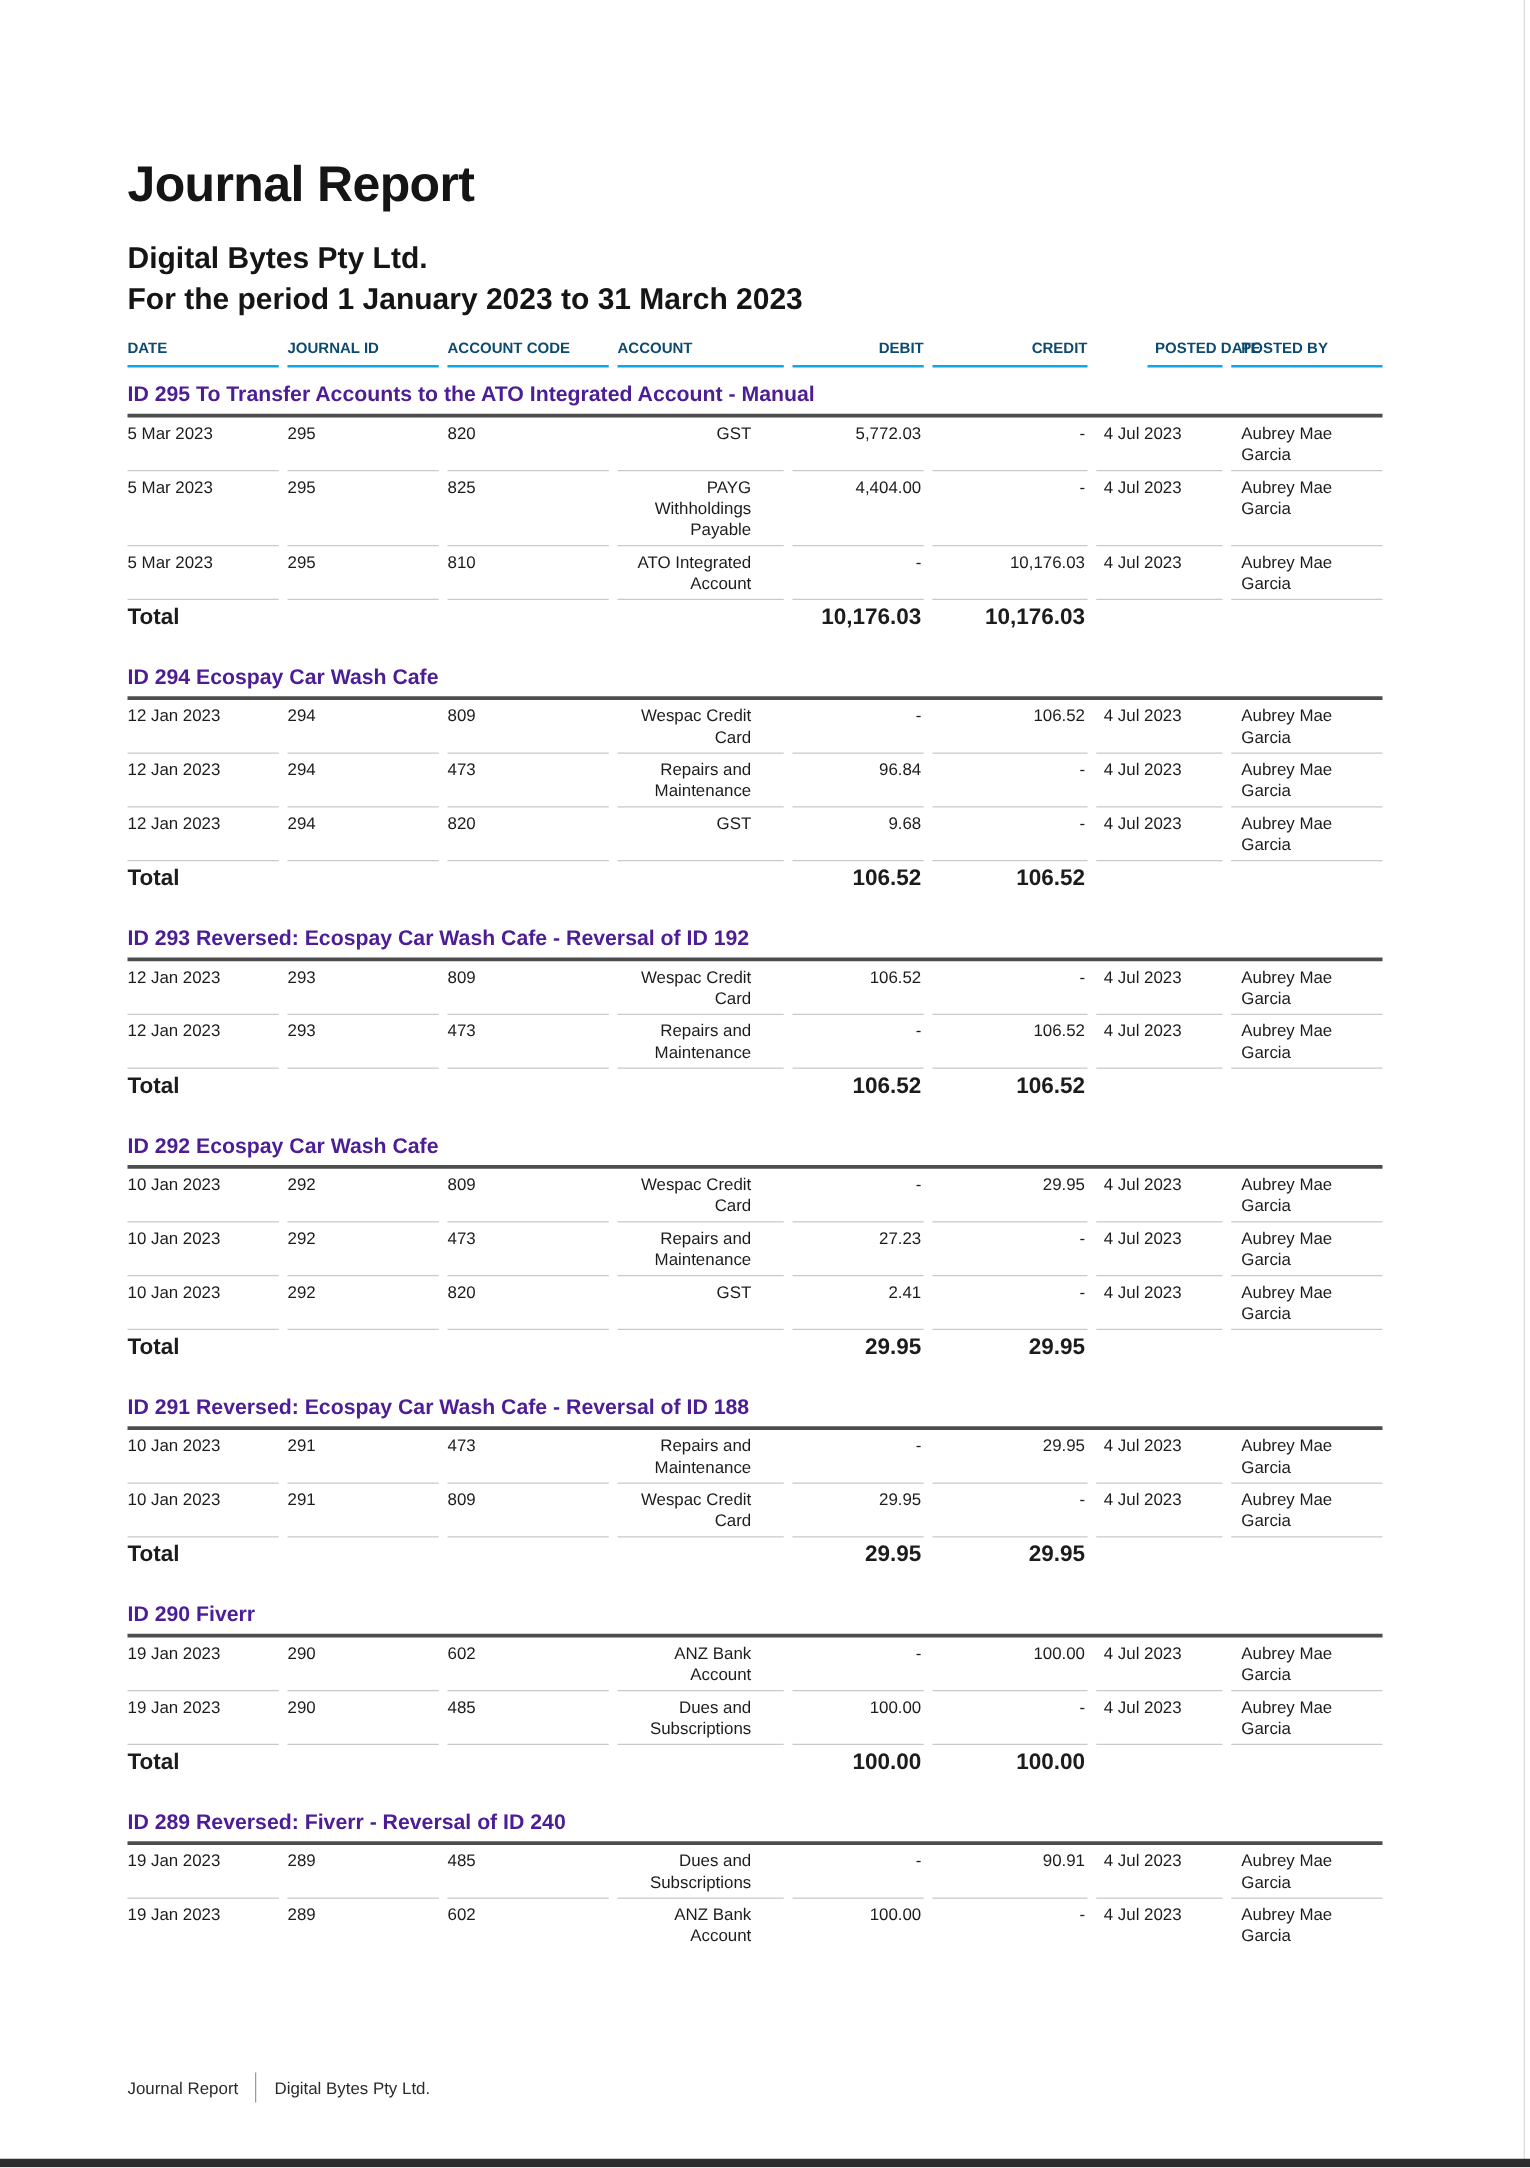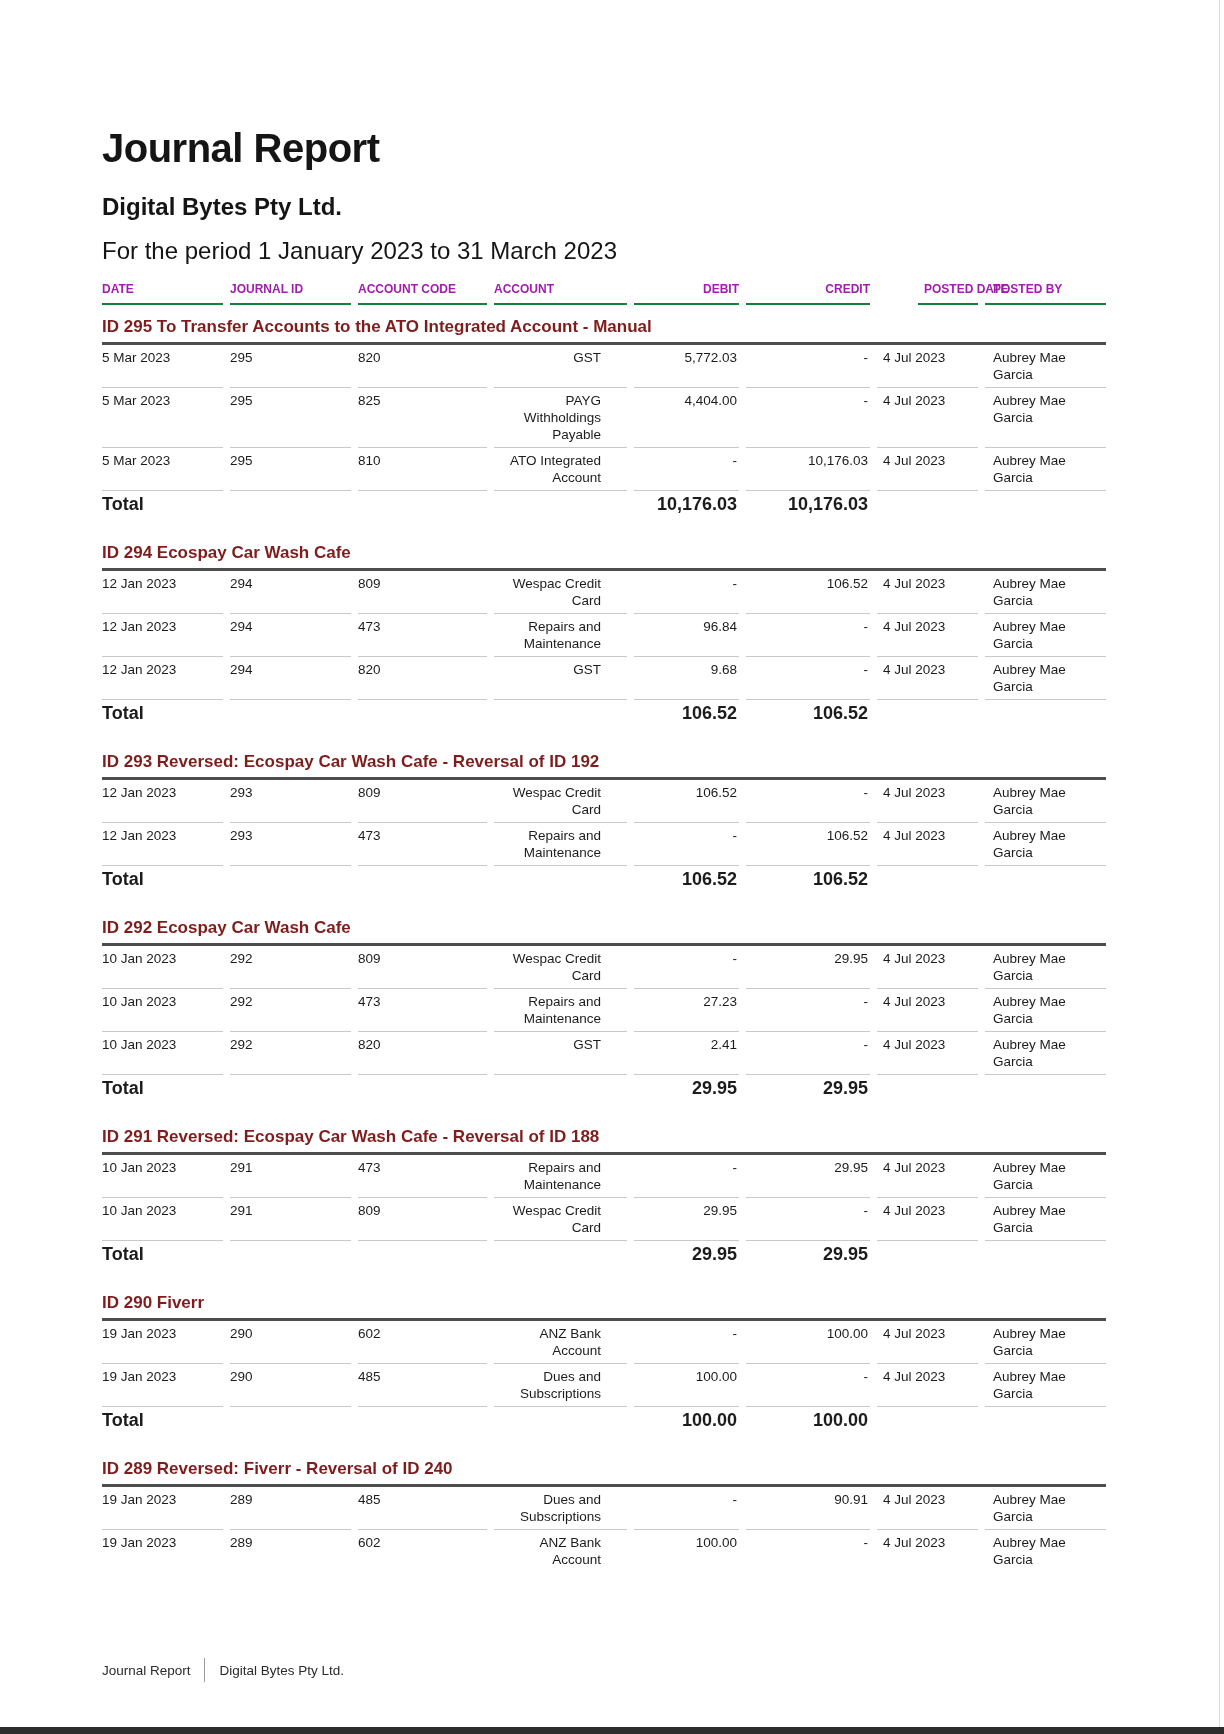--- a/index.html
+++ b/index.html
@@ -29,49 +29,49 @@
     letter-spacing: -0.5px;
     color: #151515;
   }
   .company {
     margin-top: 22px;
     font-size: 24px;
     font-weight: bold;
     color: #151515;
   }
   .period {
-    margin-top: 16px;
+    margin-top: 5px;
     font-size: 24px;
-    font-weight: normal;
+    font-weight: bold;
     color: #151515;
   }
 
   .grid {
     display: grid;
     grid-template-columns: 121px 121px 129px 133px 105px 124px 101px 121px;
     column-gap: 7px;
   }
   .header-row { margin-top: 13px; }
   .header-row .hcell {
     font-size: 12px;
     font-weight: bold;
-    color: #a21caf;
+    color: #0c4a6e;
     padding: 4px 0 7px 0;
-    border-bottom: 2px solid #15803d;
+    border-bottom: 2px solid #0ea5e9;
     white-space: nowrap;
   }
   .hcell.num { text-align: right; }
   .hcell.c7 { padding-left: 6px; margin-left: 41px; }
   .hcell.c8 { padding-left: 8px; }
 
   .sec-title {
     margin-top: 26px;
     font-size: 17px;
     font-weight: bold;
-    color: #7f1d1d;
+    color: #4c1d95;
     padding-bottom: 5px;
     border-bottom: 3px solid #4d4d4d;
   }
   .section:first-child .sec-title { margin-top: 12px; }
 
   .row .cell {
     font-size: 13.5px;
     line-height: 17px;
     padding: 4px 0;
     border-bottom: 1px solid #c9c9c9;

